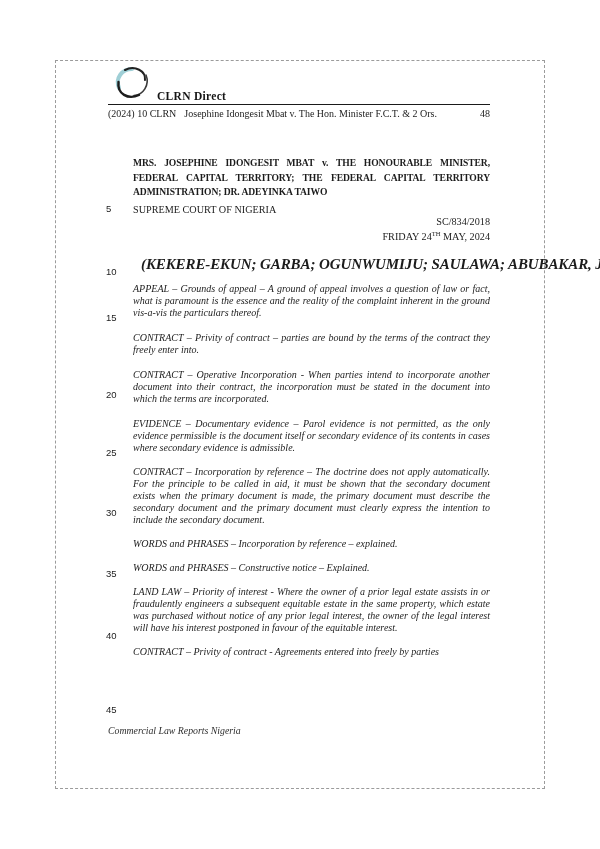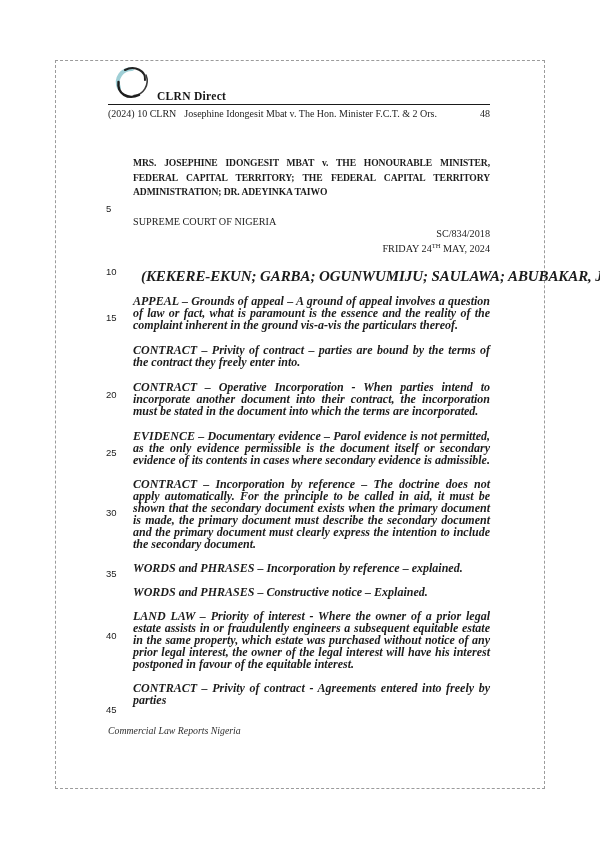--- a/index.html
+++ b/index.html
@@ -35,33 +35,33 @@
     position:absolute; left:106px; width:26px;
     font-family:"Liberation Sans", sans-serif;
     font-size:9.5px; color:#222; text-align:left;
   }
   .content {
     position:absolute; left:133px; top:156px; width:357px;
     font-size:9.7px; line-height:12px; text-align:justify;
   }
   .case-title {
     font-weight:bold; font-size:9.6px; line-height:14.6px;
-    letter-spacing:-0.1px; margin-bottom:16px; text-align:justify;
+    letter-spacing:-0.1px; margin-bottom:4px; text-align:justify;
   }
   .court-line { font-size:10.2px; line-height:12px; }
   .cite-block {
     text-align:right; font-size:10.2px; line-height:12.5px; margin-bottom:14px;
   }
   .cite-block sup { font-size:6.5px; vertical-align:super; }
   .judges-line {
     font-weight:bold; font-style:italic; font-size:15px;
     white-space:nowrap; margin-bottom:13px; letter-spacing:-0.1px;margin-left:8px;
   }
   .hn {
-    font-weight:bold; font-style:italic; font-size:12px; line-height:12px;
+    font-weight:normal; font-style:italic; font-size:10px; line-height:12px;
     margin-bottom:12px; text-align:justify;
   }
   .mb13 { margin-bottom:13px; }
   .footer-imprint {
     position:absolute; left:108px; top:725px; width:382px;
     text-align:left; font-style:italic; font-size:9.8px; color:#2e2e2e;
   }
 </style>
 </head>
 <body>

